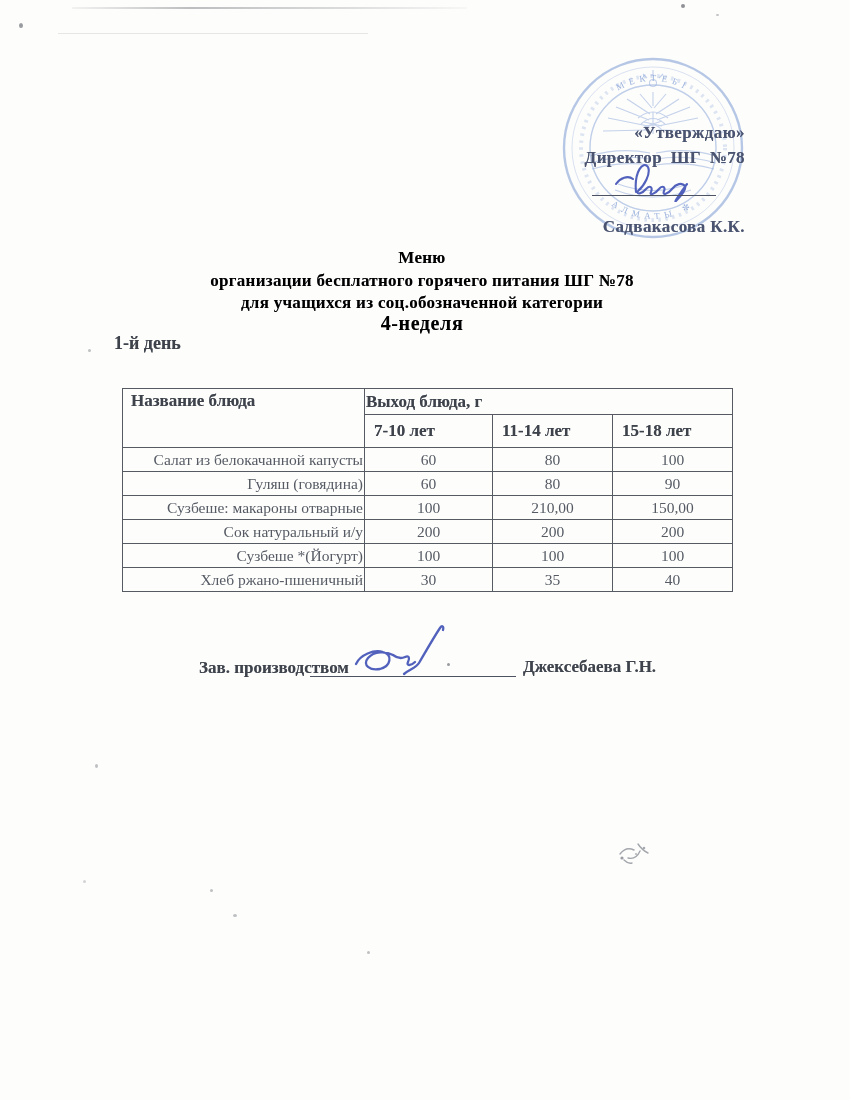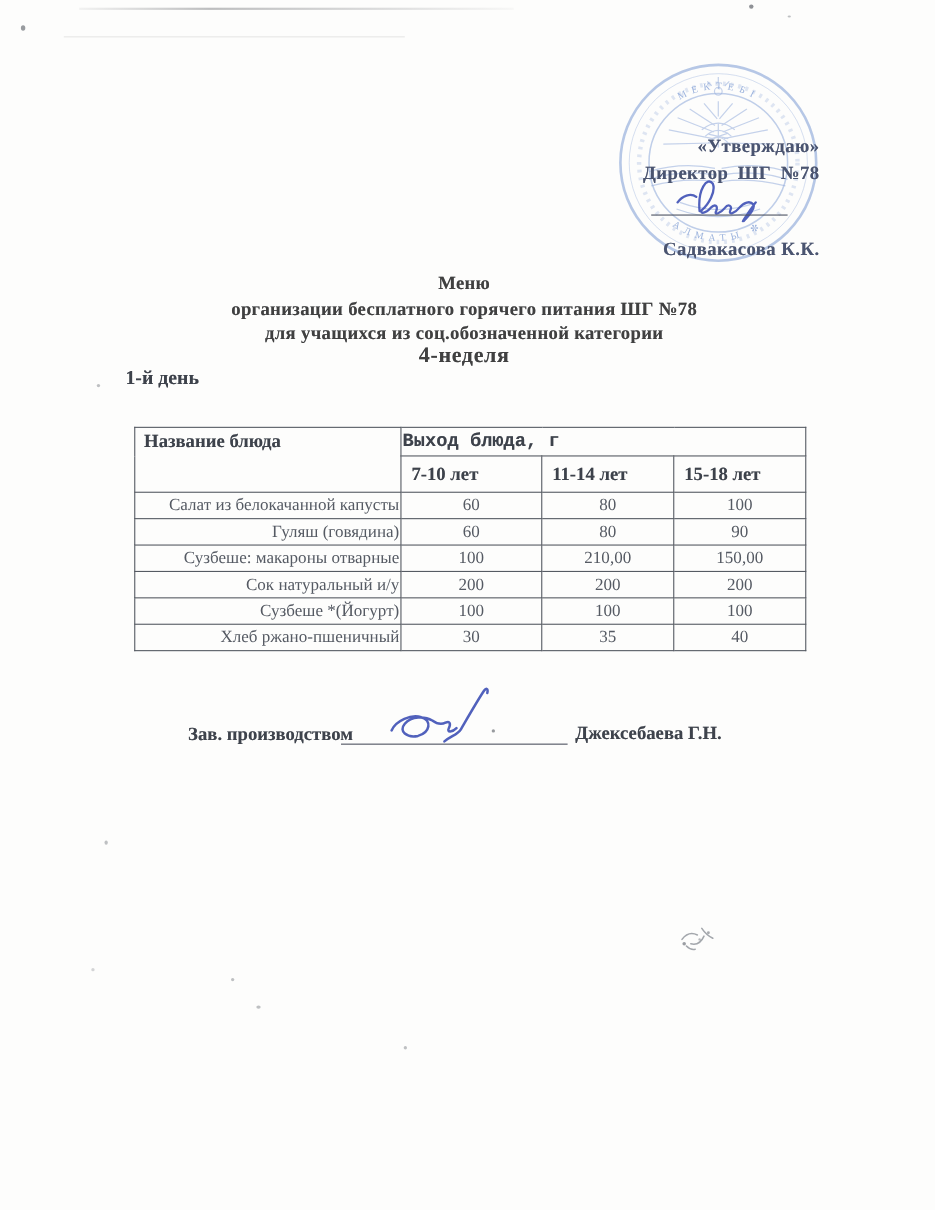--- a/index.html
+++ b/index.html
@@ -21,43 +21,43 @@
     color:#4a5470;letter-spacing:.4px;
     text-shadow:0 0 .6px rgba(74,84,112,.55);}
   .approve-1{top:123px;font-size:17px;padding-right:6px;}
   .approve-2{top:148px;font-size:17px;padding-right:3px;word-spacing:4px;}
   .approve-3{top:196px;font-size:17px;padding-right:4px;margin-top:21px;}
   .sig-underline{left:592px;top:169px;width:124px;height:26px;
     border-bottom:1.7px solid #4d5363;}
   .dir-sig{left:610px;top:158px;}
   
   .title-line{left:0;width:844px;text-align:center;font-weight:bold;
-    color:#404040;letter-spacing:.3px;text-shadow:0 0 .5px rgba(61,66,75,.5);}
+    color:#000000;letter-spacing:.3px;text-shadow:0 0 .5px rgba(61,66,75,.5);}
   .title-1{top:248px;font-size:17px;}
   .title-2{top:271px;font-size:17px;}
   .title-3{top:293px;font-size:17px;}
   .title-4{top:312px;font-size:20px;letter-spacing:.6px;}
   .day-label{left:114px;top:333px;font-size:18px;font-weight:bold;color:#3d424b;
     text-shadow:0 0 .5px rgba(61,66,75,.5);}
   
   table.menu{position:absolute;left:122px;top:388px;width:610px;
     border-collapse:collapse;table-layout:fixed;}
   table.menu col.c1{width:242px;} table.menu col.c2{width:128px;}
   table.menu col.c3{width:120px;} table.menu col.c4{width:120px;}
   table.menu th,table.menu td{border:1.5px solid #565b63;overflow:hidden;white-space:nowrap;}
   table.menu th{font-size:17px;color:#3d424b;font-weight:bold;
     text-shadow:0 0 .5px rgba(61,66,75,.45);}
   th.h-dish{text-align:left;vertical-align:top;padding:2px 0 0 8px;}
-  th.h-output{text-align:left;height:23px;font-weight:bold;font-family:Liberation Mono, monospace;}
+  th.h-output{text-align:left;height:23px;font-weight:bold;}
   tr.age-row th{height:30px;text-align:left;padding-left:9px;}
   table.menu td{height:21px;font-size:15.5px;color:#555a63;}
   td.dish{text-align:right;padding-left:7px;}
   td.val{text-align:center;}
   
-  .footer-label{left:171px;top:658px;font-size:17px;font-weight:bold;color:#3e434c;
+  .footer-label{left:199px;top:658px;font-size:17px;font-weight:bold;color:#3e434c;
     text-shadow:0 0 .5px rgba(61,66,75,.5);}
   .footer-line{left:310px;top:650px;width:206px;height:26px;
     border-bottom:1.6px solid #4d5260;}
   .footer-name{left:523px;top:657px;font-size:17px;font-weight:bold;color:#3e434c;
     text-shadow:0 0 .5px rgba(61,66,75,.5);}
   .prod-sig{left:338px;top:622px;}
   .smudge{left:606px;top:834px;}
 </style>
 </head>
 <body>

